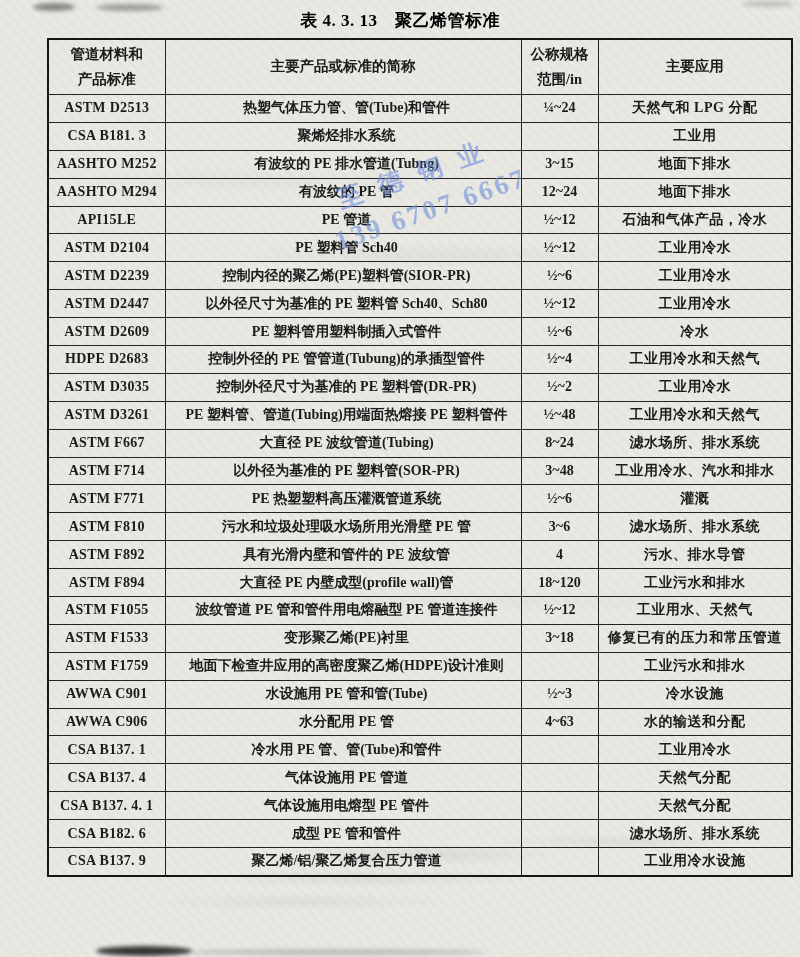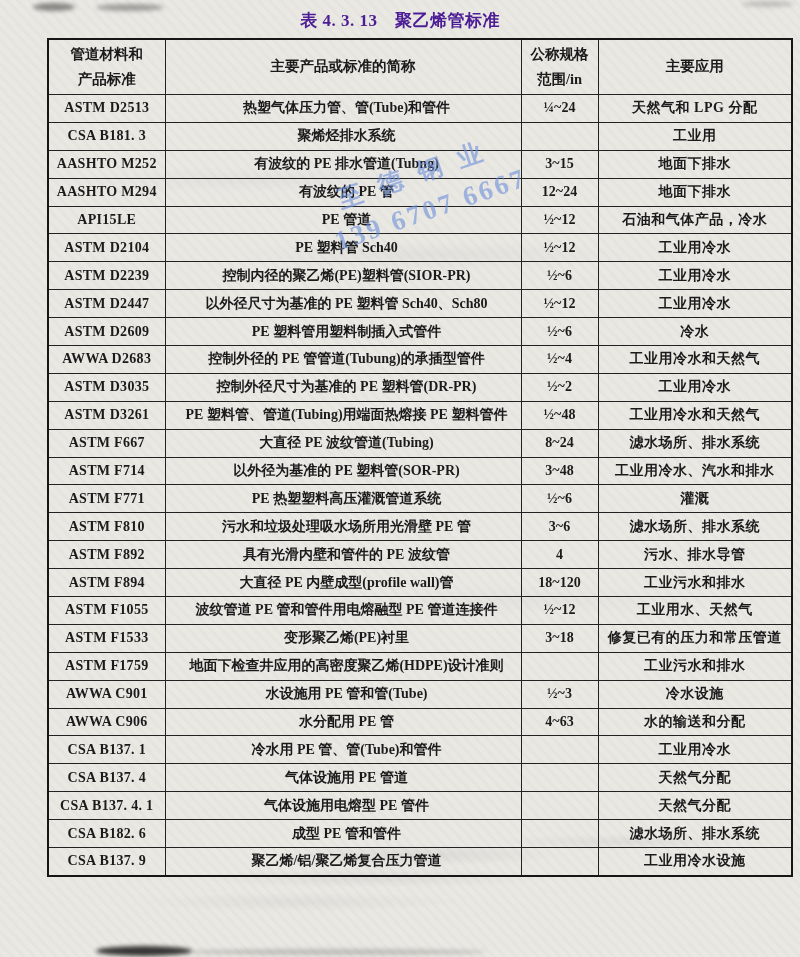--- a/index.html
+++ b/index.html
@@ -19,21 +19,21 @@
       radial-gradient(180px 12px at 620px 842px, rgba(95,95,100,0.08), transparent 70%),
       radial-gradient(240px 14px at 300px 902px, rgba(95,95,100,0.07), transparent 70%),
       radial-gradient(300px 20px at 430px 255px, rgba(100,100,108,0.06), transparent 70%),
       radial-gradient(280px 18px at 250px 180px, rgba(100,100,108,0.05), transparent 70%),
       radial-gradient(320px 22px at 520px 600px, rgba(100,100,108,0.04), transparent 70%),
       repeating-linear-gradient(47deg, rgba(120,118,112,0.035) 0 3px, transparent 3px 8px);
   }
   .title {
     position:absolute; top:9px; left:0; width:800px;
     text-align:center; font-size:17px; font-weight:700;
-    color:#4c1d95; letter-spacing:0.5px; z-index:2;
+    color:#000000; letter-spacing:0.5px; z-index:2;
   }
   table.std {
     position:absolute; left:47px; top:38px; width:744px;
     border-collapse:collapse; table-layout:fixed;
     border:2.5px solid #161616; z-index:1;
   }
   table.std th, table.std td {
     border:1.5px solid #222;
     color:#1b1b1b;
     font-weight:600;
@@ -136,21 +136,21 @@
         <td class="c2">½~12</td>
         <td class="c3">工业用冷水</td>
       </tr>
       <tr>
         <td class="c0">ASTM D2609</td>
         <td class="c1">PE 塑料管用塑料制插入式管件</td>
         <td class="c2">½~6</td>
         <td class="c3">冷水</td>
       </tr>
       <tr>
-        <td class="c0">AWWA D2683</td>
+        <td class="c0">HDPE D2683</td>
         <td class="c1">控制外径的 PE 管管道(Tubung)的承插型管件</td>
         <td class="c2">½~4</td>
         <td class="c3">工业用冷水和天然气</td>
       </tr>
       <tr>
         <td class="c0">ASTM D3035</td>
         <td class="c1">控制外径尺寸为基准的 PE 塑料管(DR-PR)</td>
         <td class="c2">½~2</td>
         <td class="c3">工业用冷水</td>
       </tr>

